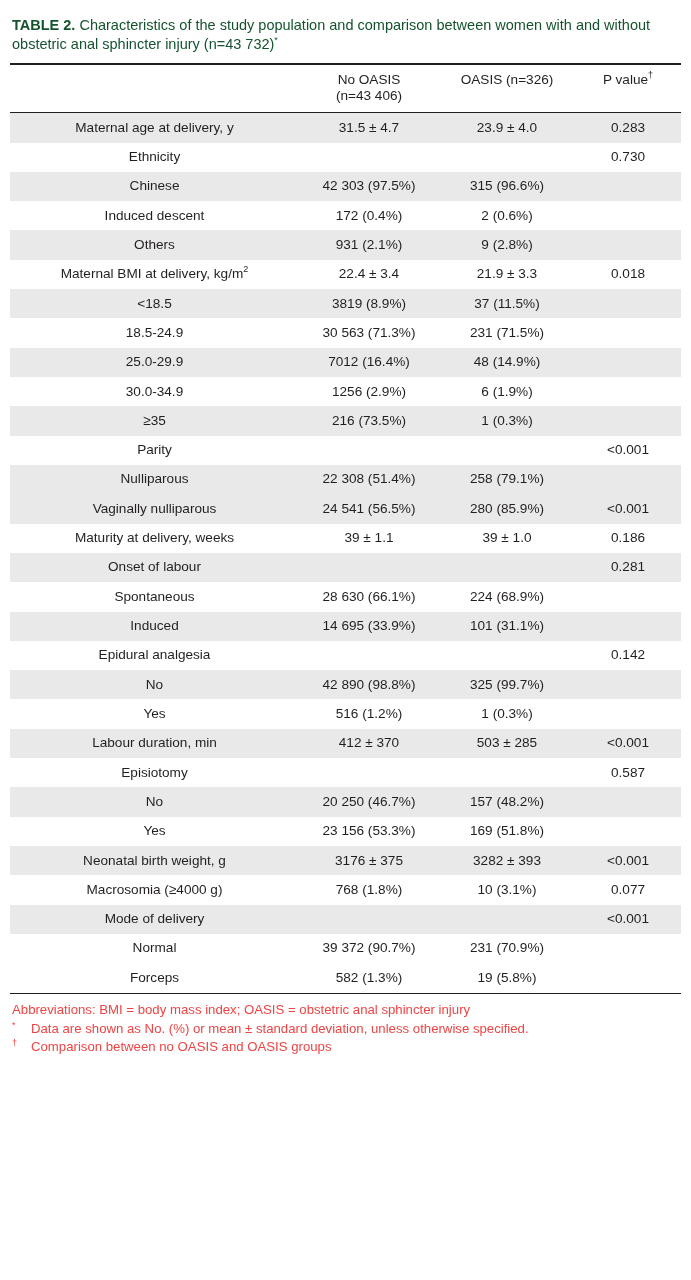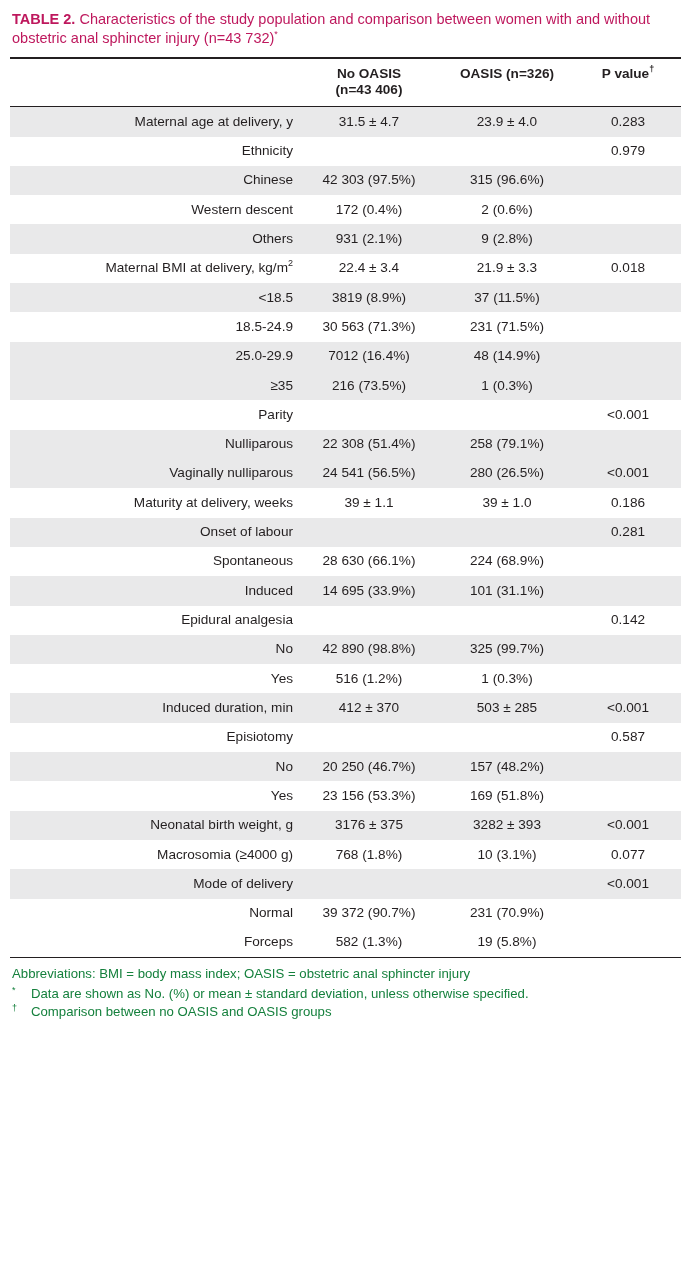--- a/index.html
+++ b/index.html
@@ -14,22 +14,22 @@
     -webkit-font-smoothing: antialiased;
   }
   .page {
     width: 691px;
     box-sizing: border-box;
     padding: 8px 10px 6px 10px;
   }
   .caption {
     font-size: 14.5px;
     line-height: 1.33;
-    margin: 2px 2px 8px 2px;
-    color: #be185d;
+    margin: 8px 2px 8px 2px;
+    color: #14532d;
   }
   .caption .tnum {
     font-weight: bold;
   }
   .caption sup {
     font-size: 9px;
     vertical-align: super;
     line-height: 0;
   }
   table.t2 {
@@ -37,21 +37,21 @@
     width: 671px;
     table-layout: fixed;
     font-size: 13.6px;
   }
   table.t2 col.c0 { width: 289px; }
   table.t2 col.c1 { width: 140px; }
   table.t2 col.c2 { width: 136px; }
   table.t2 col.c3 { width: 106px; }
 
   table.t2 thead th {
-    font-weight: bold;
+    font-weight: normal;
     text-align: center;
     vertical-align: top;
     padding: 7px 6px 8px 6px;
     font-size: 13.6px;
     line-height: 1.2;
     border-top: 2.2px solid #231f20;
     border-bottom: 1.1px solid #231f20;
   }
   table.t2 thead th.lead {
     text-align: left;
@@ -66,21 +66,21 @@
     line-height: 1.2;
     vertical-align: middle;
   }
   table.t2 tbody tr.shade td {
     background: #e9e9ea;
   }
   table.t2 tbody tr.plain td {
     background: #ffffff;
   }
   td.lab {
-    text-align: right;
+    text-align: center;
     white-space: nowrap;
   }
   td.lab.indent {
   }
   td.num {
     text-align: center;
     white-space: nowrap;
   }
   td.lab sup, td.num sup {
     font-size: 9px;
@@ -88,21 +88,21 @@
     line-height: 0;
   }
   .rule-bottom {
     border-top: 1.6px solid #231f20;
     margin-top: 0;
   }
   .notes {
     font-size: 13.2px;
     line-height: 1.32;
     margin: 7px 2px 0 2px;
-    color: #15803d;
+    color: #ef4444;
   }
   .note-row {
     display: flex;
     align-items: flex-start;
     margin-bottom: 1px;
   }
   .note-mark {
     width: 19px;
     flex: 0 0 19px;
     text-align: left;
@@ -154,30 +154,30 @@
         <tr class="shade">
           <td class="lab">Maternal age at delivery, y</td>
           <td class="num">31.5 ± 4.7</td>
           <td class="num">23.9 ± 4.0</td>
           <td class="num">0.283</td>
         </tr>
         <tr class="plain">
           <td class="lab">Ethnicity</td>
           <td class="num"></td>
           <td class="num"></td>
-          <td class="num">0.979</td>
+          <td class="num">0.730</td>
         </tr>
         <tr class="shade">
           <td class="lab indent">Chinese</td>
           <td class="num">42 303 (97.5%)</td>
           <td class="num">315 (96.6%)</td>
           <td class="num"></td>
         </tr>
         <tr class="plain">
-          <td class="lab indent">Western descent</td>
+          <td class="lab indent">Induced descent</td>
           <td class="num">172 (0.4%)</td>
           <td class="num">2 (0.6%)</td>
           <td class="num"></td>
         </tr>
         <tr class="shade">
           <td class="lab indent">Others</td>
           <td class="num">931 (2.1%)</td>
           <td class="num">9 (2.8%)</td>
           <td class="num"></td>
         </tr>
@@ -198,20 +198,26 @@
           <td class="num">30 563 (71.3%)</td>
           <td class="num">231 (71.5%)</td>
           <td class="num"></td>
         </tr>
         <tr class="shade">
           <td class="lab indent">25.0-29.9</td>
           <td class="num">7012 (16.4%)</td>
           <td class="num">48 (14.9%)</td>
           <td class="num"></td>
         </tr>
+        <tr class="plain">
+          <td class="lab indent">30.0-34.9</td>
+          <td class="num">1256 (2.9%)</td>
+          <td class="num">6 (1.9%)</td>
+          <td class="num"></td>
+        </tr>
         <tr class="shade">
           <td class="lab indent">≥35</td>
           <td class="num">216 (73.5%)</td>
           <td class="num">1 (0.3%)</td>
           <td class="num"></td>
         </tr>
         <tr class="plain">
           <td class="lab">Parity</td>
           <td class="num"></td>
           <td class="num"></td>
@@ -219,21 +225,21 @@
         </tr>
         <tr class="shade">
           <td class="lab indent">Nulliparous</td>
           <td class="num">22 308 (51.4%)</td>
           <td class="num">258 (79.1%)</td>
           <td class="num"></td>
         </tr>
         <tr class="shade">
           <td class="lab indent">Vaginally nulliparous</td>
           <td class="num">24 541 (56.5%)</td>
-          <td class="num">280 (26.5%)</td>
+          <td class="num">280 (85.9%)</td>
           <td class="num">&lt;0.001</td>
         </tr>
         <tr class="plain">
           <td class="lab">Maturity at delivery, weeks</td>
           <td class="num">39 ± 1.1</td>
           <td class="num">39 ± 1.0</td>
           <td class="num">0.186</td>
         </tr>
         <tr class="shade">
           <td class="lab">Onset of labour</td>
@@ -265,21 +271,21 @@
           <td class="num">325 (99.7%)</td>
           <td class="num"></td>
         </tr>
         <tr class="plain">
           <td class="lab indent">Yes</td>
           <td class="num">516 (1.2%)</td>
           <td class="num">1 (0.3%)</td>
           <td class="num"></td>
         </tr>
         <tr class="shade">
-          <td class="lab">Induced duration, min</td>
+          <td class="lab">Labour duration, min</td>
           <td class="num">412 ± 370</td>
           <td class="num">503 ± 285</td>
           <td class="num">&lt;0.001</td>
         </tr>
         <tr class="plain">
           <td class="lab">Episiotomy</td>
           <td class="num"></td>
           <td class="num"></td>
           <td class="num">0.587</td>
         </tr>

